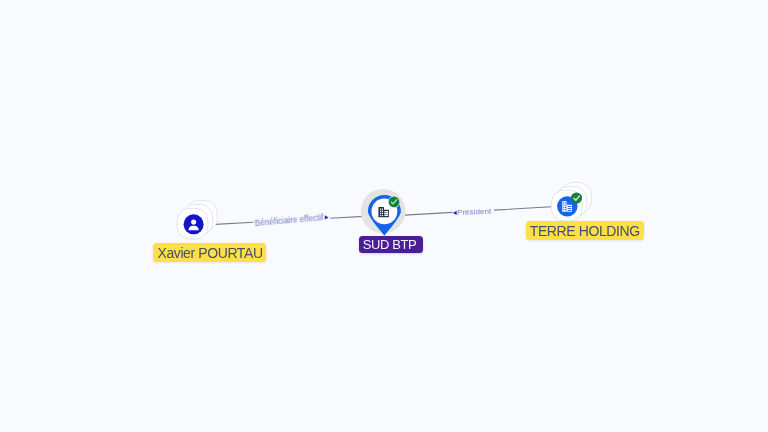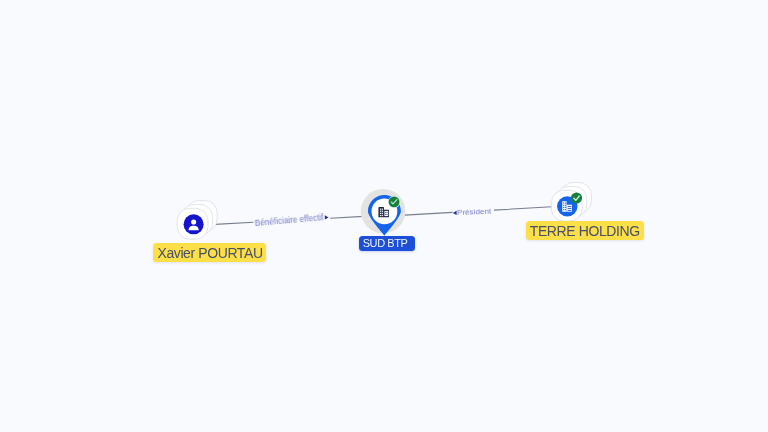--- a/index.html
+++ b/index.html
@@ -5,21 +5,21 @@
   html,body{margin:0;padding:0;}
   body{width:768px;height:432px;overflow:hidden;background:#f9fafd;
        font-family:"Liberation Sans",sans-serif;-webkit-font-smoothing:antialiased;}
   #stage{position:relative;width:768px;height:432px;background:#f9fafd;}
   #edgelayer{position:absolute;left:0;top:0;width:768px;height:432px;}
   .node{position:absolute;}
   .nodelabel{position:absolute;white-space:nowrap;text-align:center;
     border-radius:3.5px;line-height:1;transform:translateZ(0);}
   .lbl-plain{background:#fde047;color:#474e6c;font-size:14px;letter-spacing:-0.4px;
     padding:3.2px 3.8px 1.4px 4.2px;box-shadow:0 1px 2.5px rgba(60,70,110,.13);}
-  .lbl-sel{background:#1d4ed8;color:#eef5ff;font-size:11px;letter-spacing:-0.4px;
+  .lbl-sel{background:#4c1d95;color:#eef5ff;font-size:13px;letter-spacing:-0.4px;
     padding:2.3px 7.0px 1.9px 4.1px;box-shadow:0 1px 2.5px rgba(30,70,160,.22);}
   .edgetext{position:absolute;white-space:nowrap;font-size:7.6px;color:#737ac4;
     line-height:1;opacity:0.999;}
 </style>
 </head>
 <body>
 
 <div id="stage">
 
   <svg id="edgelayer" viewBox="0 0 768 432">

